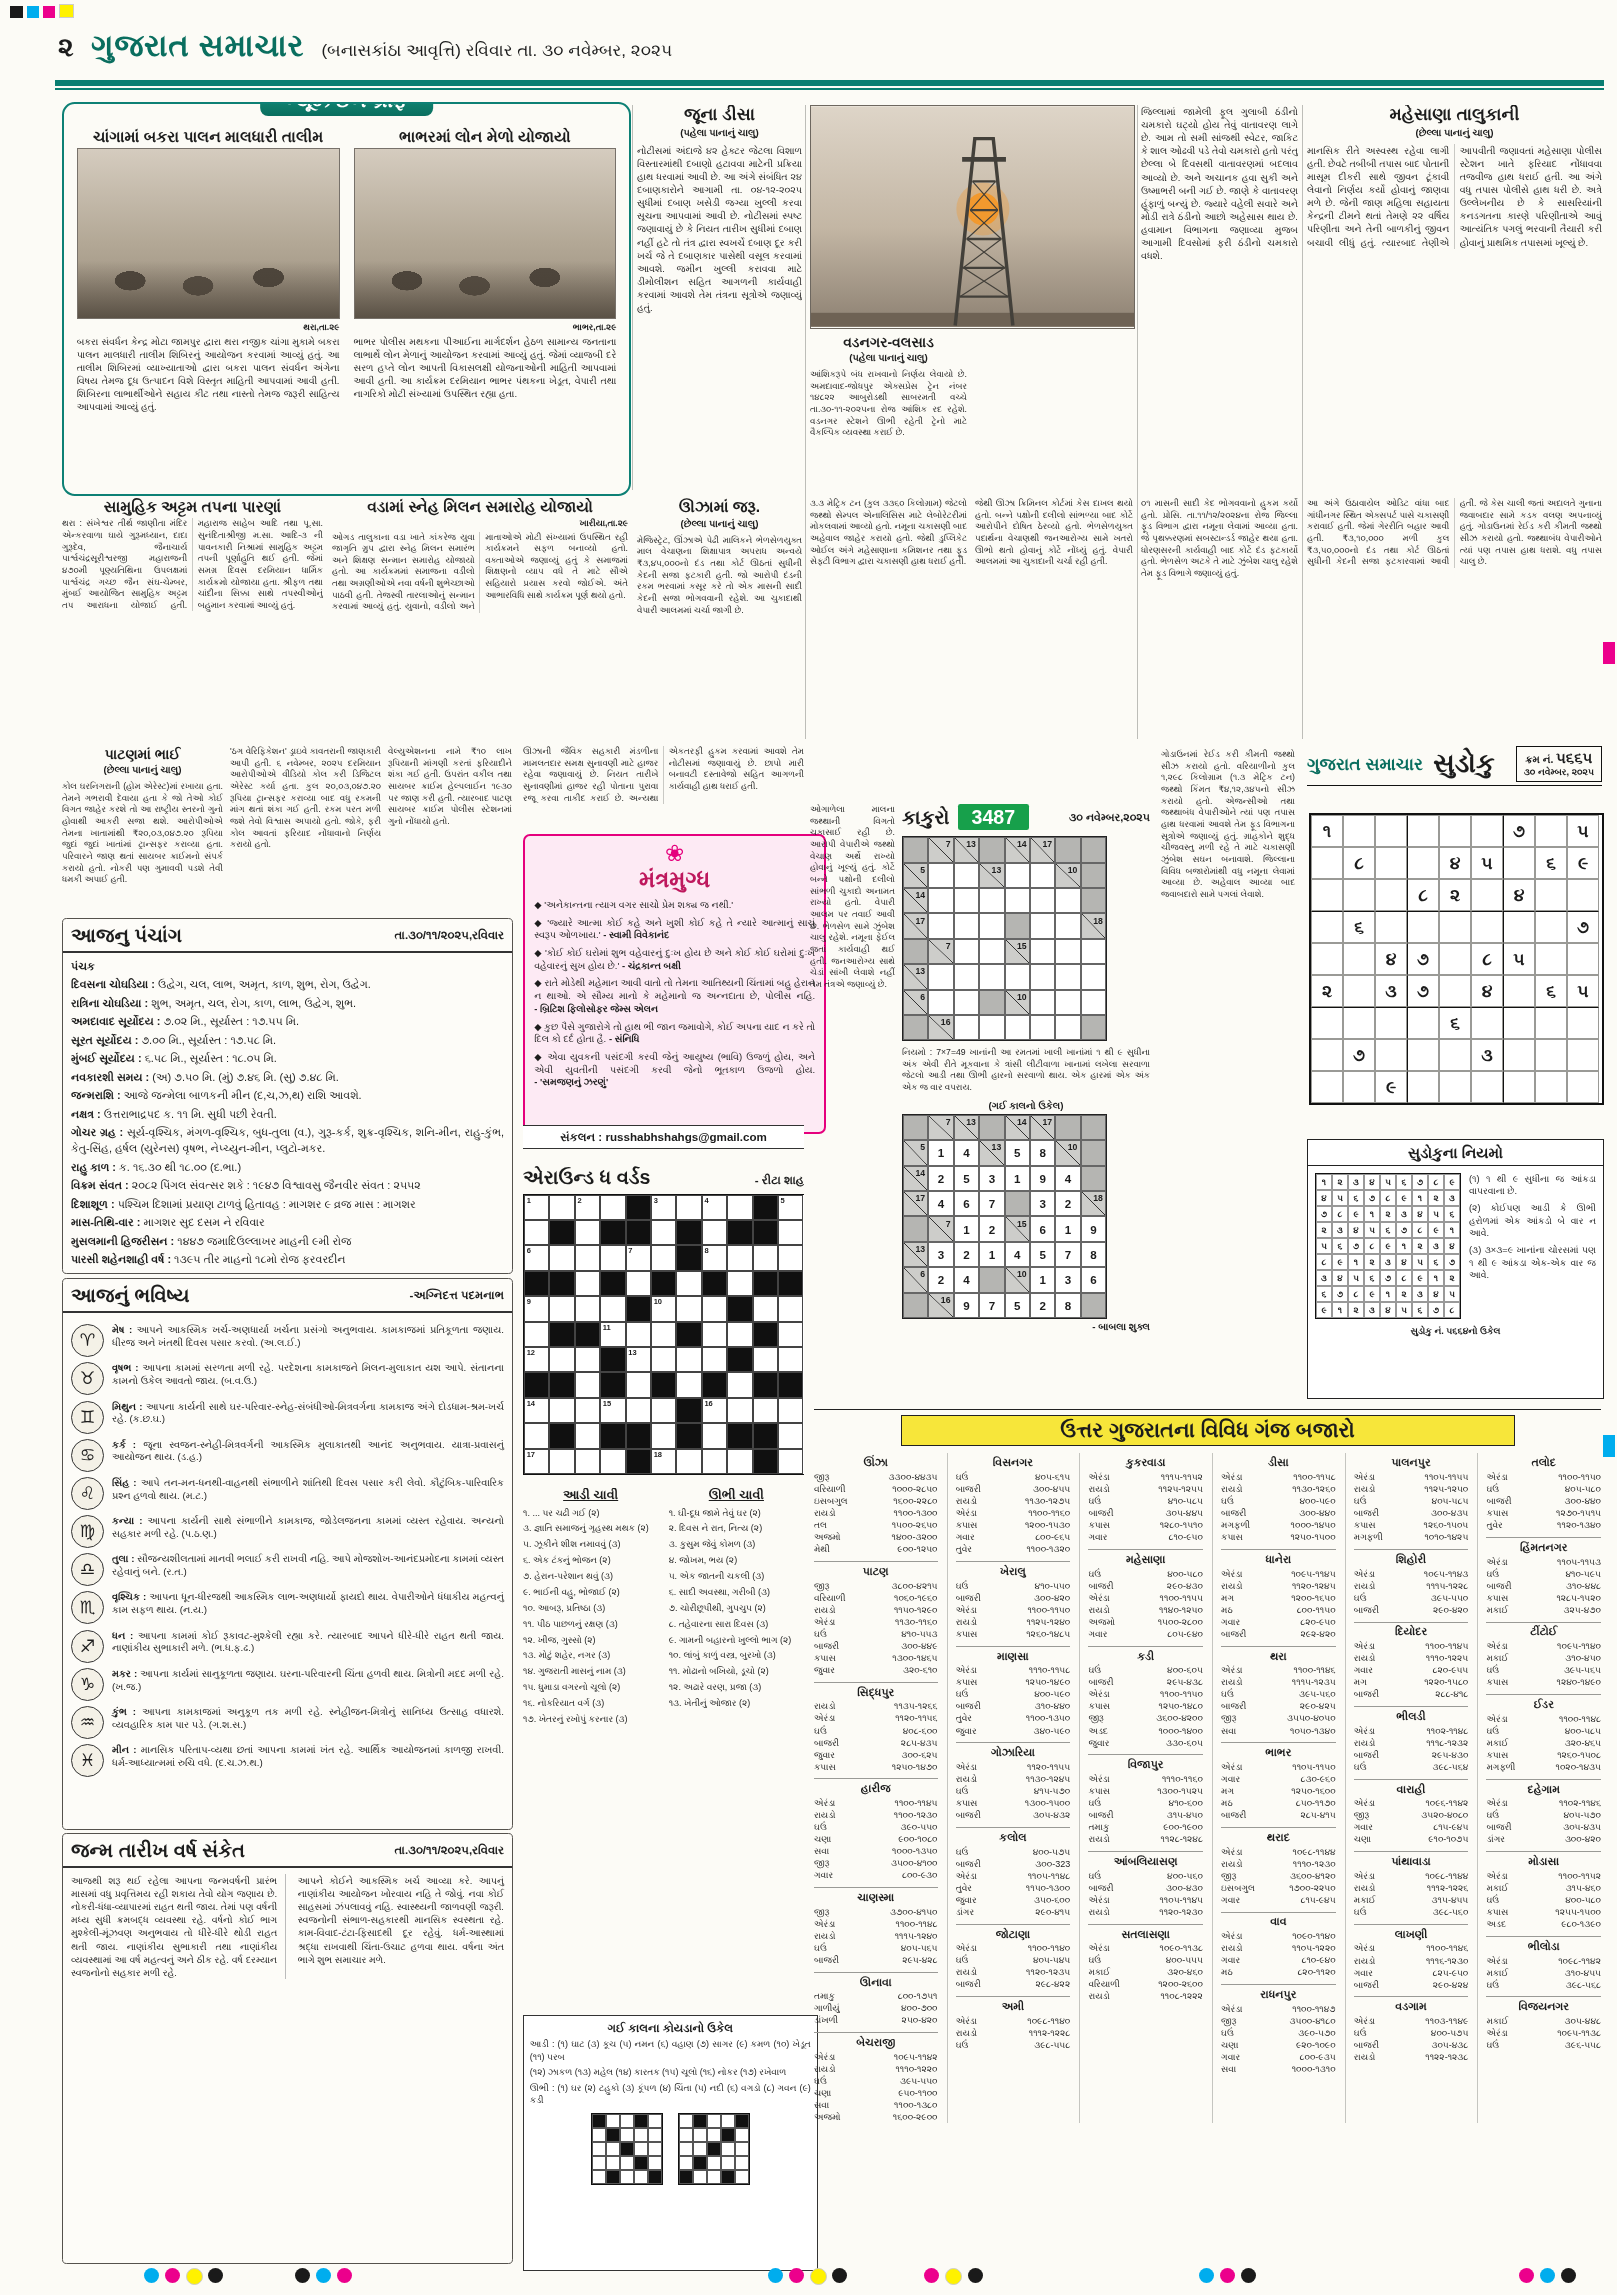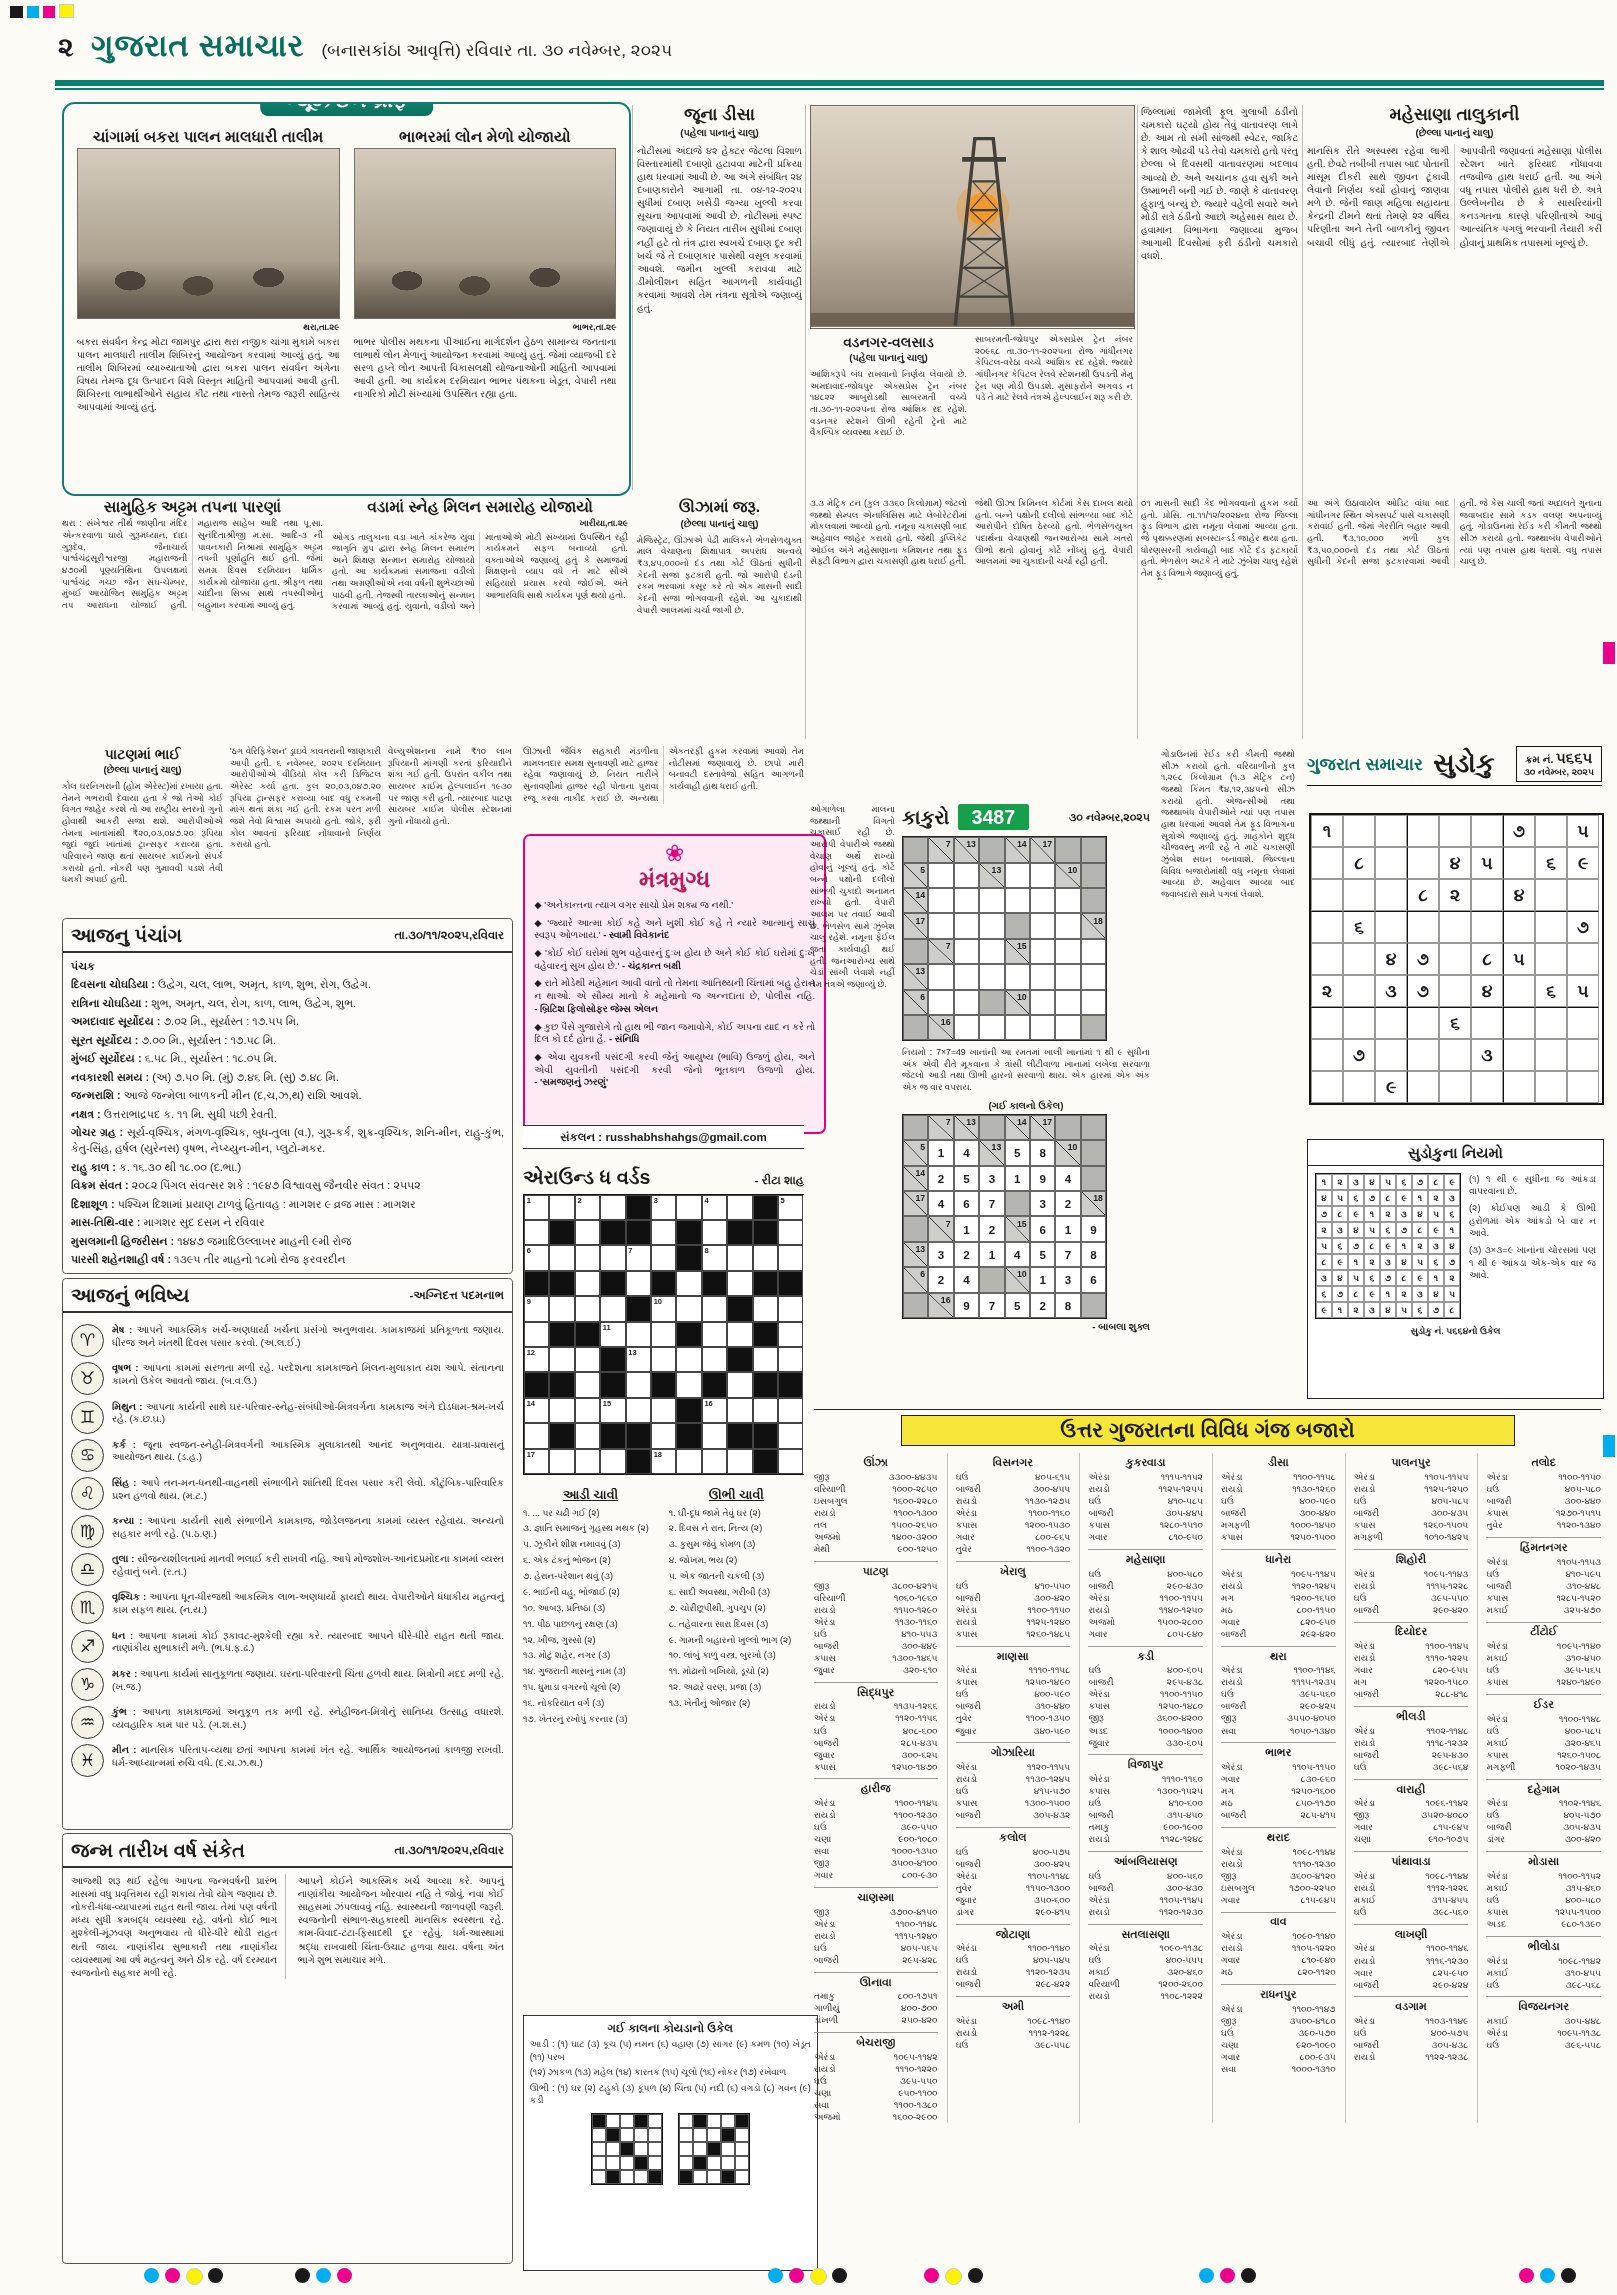--- a/index.html
+++ b/index.html
@@ -188,23 +188,20 @@
       <path d="M258 330 L342 330 M264 280 L336 280 M270 230 L330 230 M276 180 L324 180 M280 130 L320 130" stroke="#43403a" stroke-width="4"></path>
       <path d="M258 330 L336 280 M264 280 L330 230 M270 230 L324 180 M276 180 L320 130 M342 330 L264 280 M336 280 L270 230 M330 230 L276 180 M324 180 L280 130" stroke="#43403a" stroke-width="2"></path>
     </svg>
   </div>
 
   <div class="abs clip" style="left:810px;top:334px;width:157px;height:156px;">
     <h3 class="hl hl24">વડનગર-વલસાડ</h3>
     <p class="sub">(પહેલા પાનાનું ચાલુ)</p>
     <p class="bt15">આંશિકરૂપે બંધ રાખવાનો નિર્ણય લેવાયો છે. અમદાવાદ-જોધપુર એક્સપ્રેસ ટ્રેન નંબર ૧૪૮૨૨ આબુરોડથી સાબરમતી વચ્ચે તા.૩૦-૧૧-૨૦૨૫ના રોજ આંશિક રદ રહેશે. વડનગર સ્ટેશને ઊભી રહેતી ટ્રેનો માટે વૈકલ્પિક વ્યવસ્થા કરાઈ છે.</p>
   </div>
-  <div class="abs clip" style="left:975px;top:334px;width:158px;height:156px;">
-    <p class="bt15">સાબરમતી-જોધપુર એક્સપ્રેસ ટ્રેન નંબર ૨૦૯૬૮ તા.૩૦-૧૧-૨૦૨૫ના રોજ ગાંધીનગર કેપિટલ-વરેઠા વચ્ચે આંશિક રદ રહેશે. જ્યારે ગાંધીનગર કેપિટલ રેલવે સ્ટેશનથી ઉપડતી મેમુ ટ્રેન પણ મોડી ઉપડશે. મુસાફરોને અગવડ ન પડે તે માટે રેલવે તંત્રએ હેલ્પલાઈન શરૂ કરી છે.</p>
-  </div>
 
   <div class="abs clip" style="left:1141px;top:105px;width:157px;height:385px;">
     <p class="bt16">જિલ્લામાં જામેલી ફૂલ ગુલાબી ઠંડીનો ચમકારો ઘટ્યો હોય તેવું વાતાવરણ લાગે છે. આમ તો સમી સાંજથી સ્વેટર, જાકિટ કે શાલ ઓઢવી પડે તેવો ચમકારો હતો પરંતુ છેલ્લા બે દિવસથી વાતાવરણમાં બદલાવ આવ્યો છે. અને અચાનક હવા સુકી અને ઉષ્માભરી બની ગઈ છે. જાણે કે વાતાવરણ હૂંફાળું બન્યું છે. જ્યારે વહેલી સવારે અને મોડી રાત્રે ઠંડીનો આછો અહેસાસ થાય છે. હવામાન વિભાગના જણાવ્યા મુજબ આગામી દિવસોમાં ફરી ઠંડીનો ચમકારો વધશે.</p>
   </div>
 
   <div class="abs clip" style="left:1307px;top:105px;width:295px;height:385px;">
     <h3 class="hl hl30">મહેસાણા તાલુકાની</h3>
     <p class="sub">(છેલ્લા પાનાનું ચાલુ)</p>
     <p class="bt16 cols2">માનસિક રીતે અસ્વસ્થ રહેવા લાગી હતી. છેવટે તબીબી તપાસ બાદ પોતાની માસૂમ દીકરી સાથે જીવન ટૂંકાવી લેવાનો નિર્ણય કર્યો હોવાનું જાણવા મળે છે. જેની જાણ મહિલા સહાયતા કેન્દ્રની ટીમને થતાં તેમણે ૨૨ વર્ષિય પરિણીતા અને તેની બાળકીનું જીવન બચાવી લીધું હતું. ત્યારબાદ તેણીએ આપવીતી જણાવતાં મહેસાણા પોલીસ સ્ટેશન ખાતે ફરિયાદ નોંધાવવા તજવીજ હાથ ધરાઈ હતી. આ અંગે વધુ તપાસ પોલીસે હાથ ધરી છે. અત્રે ઉલ્લેખનીય છે કે સાસરિયાંની કનડગતના કારણે પરિણીતાએ આવું આત્યંતિક પગલું ભરવાની તૈયારી કરી હોવાનું પ્રાથમિક તપાસમાં ખૂલ્યું છે.</p>
   </div>
@@ -1333,21 +1330,21 @@
             </div>
           </div>
           <div class="mkt">
             <div class="mname">કલોલ</div>
             <div class="mrow">
               <span>ઘઉં</span>
               <span>૪૦૦-૫૭૫</span>
             </div>
             <div class="mrow">
               <span>બાજરી</span>
-              <span>૩૦૦-૪૨૫</span>
+              <span>૩૦૦-323</span>
             </div>
             <div class="mrow">
               <span>એરંડા</span>
               <span>૧૧૦૫-૧૧૪૮</span>
             </div>
             <div class="mrow">
               <span>તુવેર</span>
               <span>૧૧૫૦-૧૩૦૦</span>
             </div>
             <div class="mrow">

